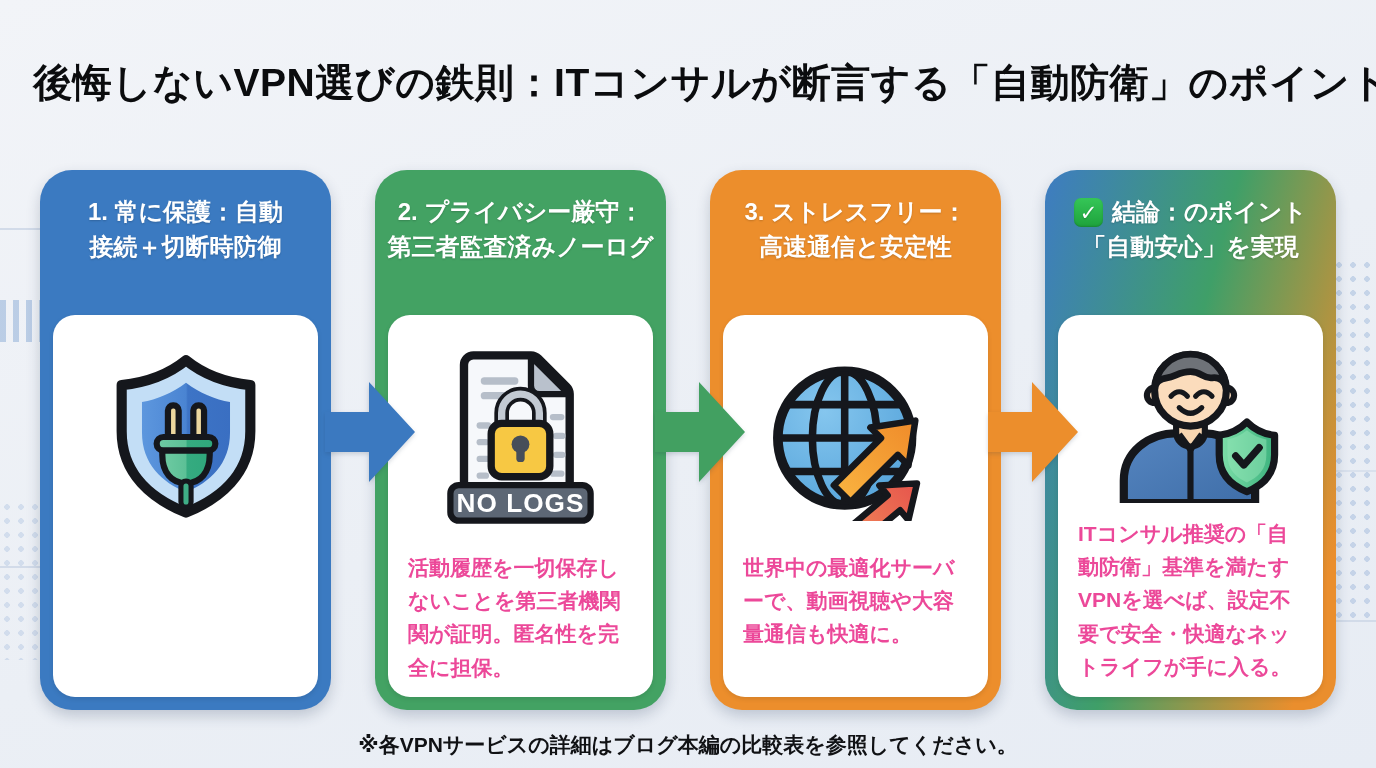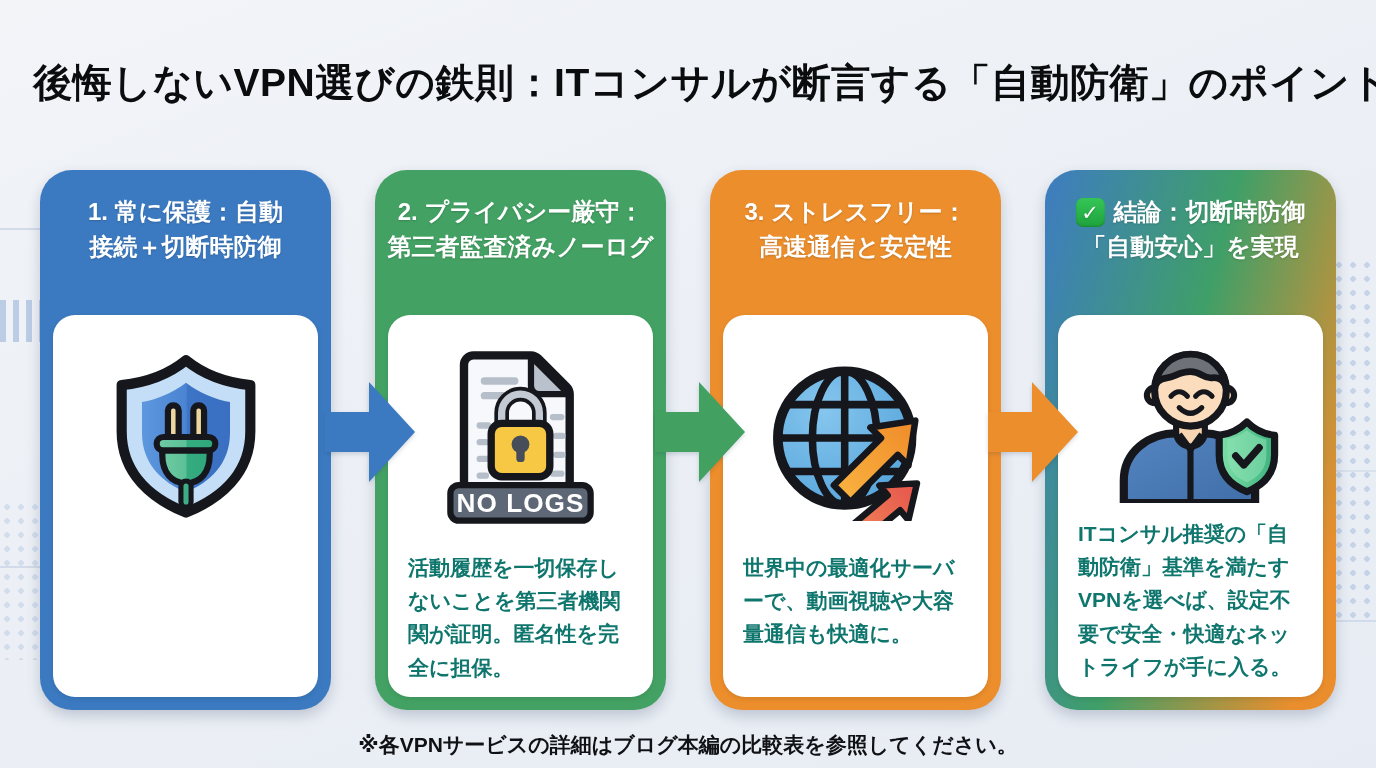--- a/index.html
+++ b/index.html
@@ -69,21 +69,21 @@
     padding:24px 20px 0;box-sizing:border-box;
     box-shadow:0 2px 5px rgba(0,0,0,.10);
   }
   .icon-wrap{
     height:196px;display:flex;align-items:center;justify-content:center;
     margin-bottom:16px;flex:none;
   }
   .icon-wrap.compact{height:168px;margin-bottom:10px;}
   .card-body{
     margin:0;align-self:stretch;
-    font-size:21px;font-weight:700;line-height:1.58;color:#0f766e;
+    font-size:21px;font-weight:700;line-height:1.58;color:#ec4899;
     text-align:left;
   }
   
   .flow-arrow{position:absolute;top:382px;width:90px;height:100px;z-index:5;}
   .flow-arrow svg{display:block;filter:drop-shadow(0 2px 2px rgba(30,50,80,.18));}
   .arrow-blue{color:#3b79c0;}
   .arrow-green{color:#42a061;}
   .arrow-orange{color:#ec8e2c;}
 </style>
 </head>
@@ -211,21 +211,21 @@
           </svg>
         </div>
         <p class="card-body">世界中の最適化サーバーで、動画視聴や大容量通信も快適に。</p>
       </div>
     </section>
 
     <section class="card accent-gradient">
       <div class="card-header">
         <div class="hdr-row">
           <span class="check-emoji">✓</span>
-          <span>結論：切断時防御</span>
+          <span>結論：のポイント</span>
         </div>
         <div>「自動安心」を実現</div>
       </div>
       <div class="card-panel">
         <div class="icon-wrap compact">
           <svg width="180" height="159" viewBox="0 0 175 155">
             <defs>
               <linearGradient id="shirtBlue" x1="0" y1="0" x2="1" y2="1">
                 <stop offset="0" stop-color="#5585c0"></stop>
                   <stop offset="1" stop-color="#3f6ea8"></stop>

